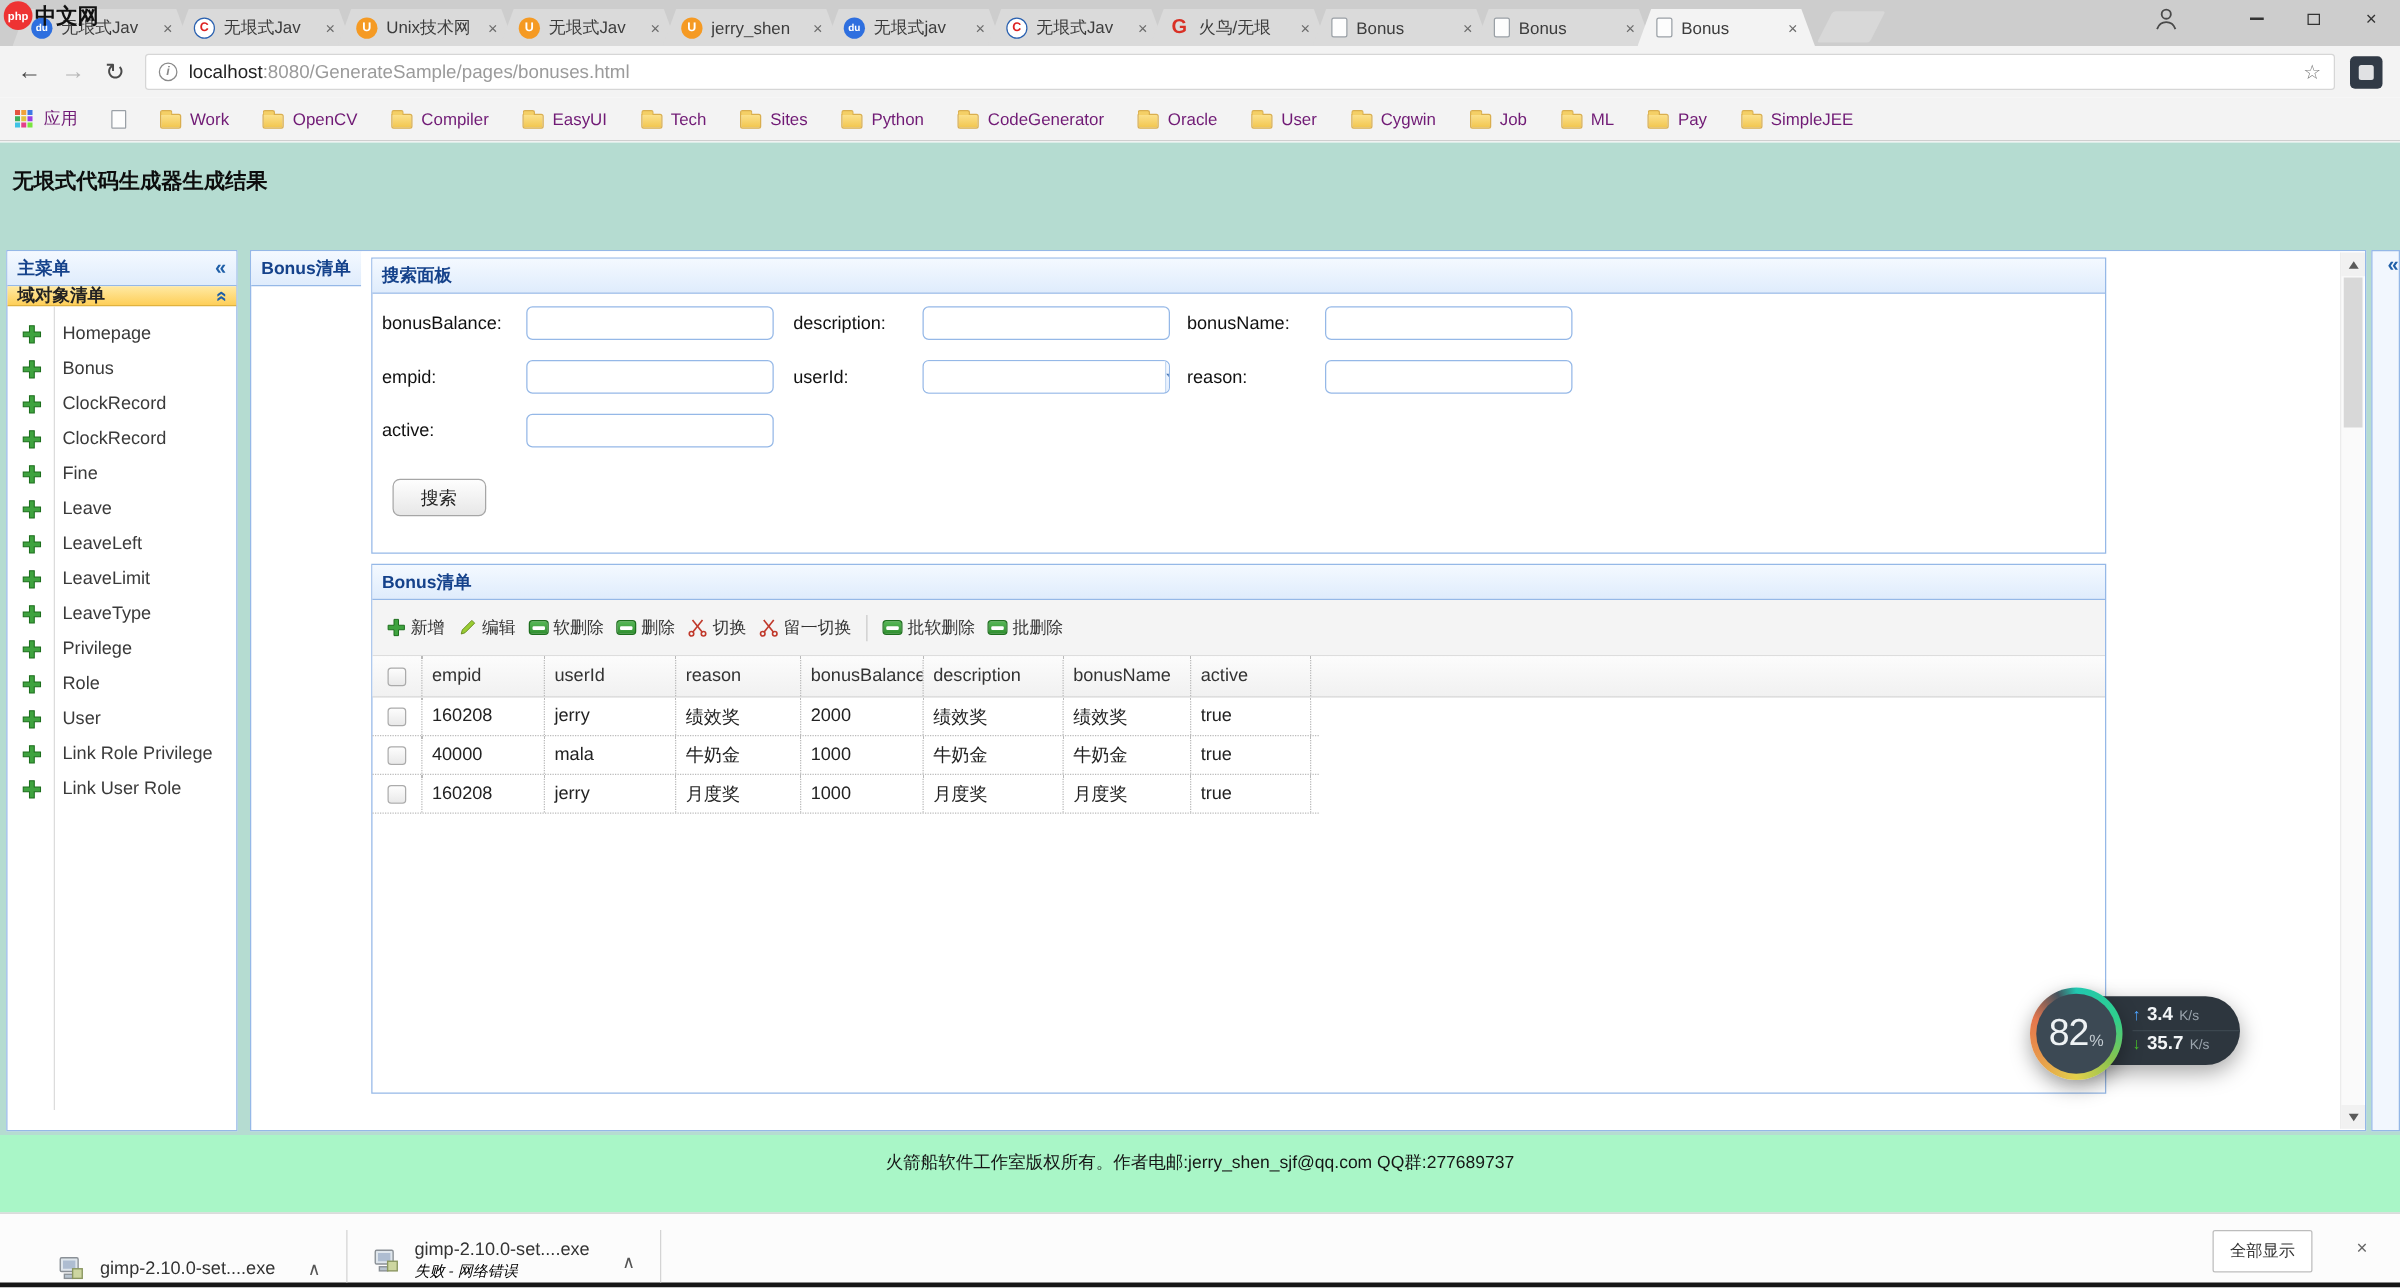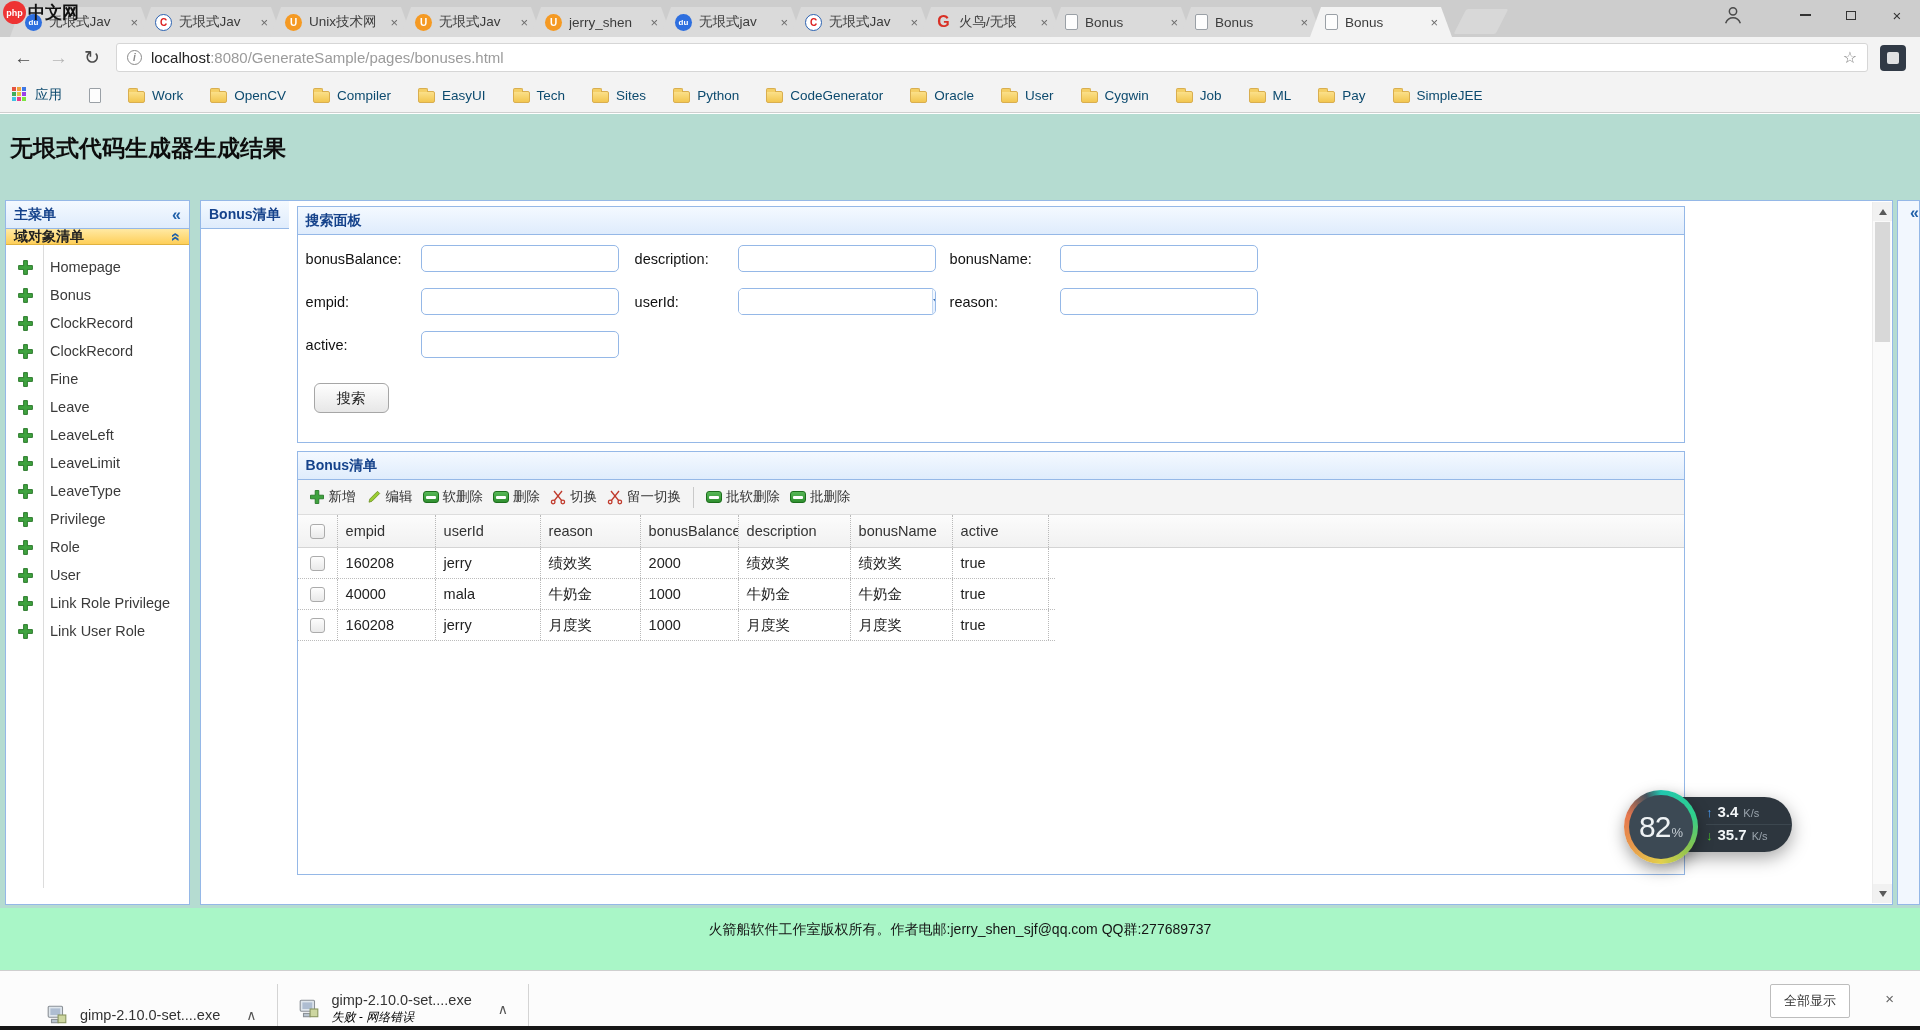--- a/index.html
+++ b/index.html
@@ -47,37 +47,37 @@
   .url .host { color:#222; }
   .url .rest { color:#9b9b9b; }
   .star { margin-left:auto; font-size:16px; color:#7d7d7d; }
   .ext-ico { width:26px; height:26px; background:#313a46; border-radius:4px; margin-left:12px;
     display:flex; align-items:center; justify-content:center; }
   .ext-ico i { width:12px; height:12px; background:
     linear-gradient(#fff,#fff) ; opacity:.85; border-radius:2px; }
 
   .bookmarks { position:absolute; top:78px; left:0; right:0; height:35px; background:#f3f3f3;
     border-bottom:1px solid #cfcfcf; display:flex; align-items:center; padding-left:12px; }
-  .bk-item { display:flex; align-items:center; margin-right:27px; font-size:13.5px; color:#0c4a6e; }
+  .bk-item { display:flex; align-items:flex-end; margin-right:27px; font-size:13.5px; color:#701a75; }
   .apps-ico { width:16px; height:16px; display:grid; grid-template-columns:repeat(3,4px);
     grid-template-rows:repeat(3,4px); gap:1px; margin-right:7px; }
   .apps-ico b:nth-child(1){background:#e5533f}.apps-ico b:nth-child(2){background:#f0a23b}
   .apps-ico b:nth-child(3){background:#3f78e5}.apps-ico b:nth-child(4){background:#3fae5a}
   .apps-ico b:nth-child(5){background:#e5c23f}.apps-ico b:nth-child(6){background:#9a3fe5}
   .apps-ico b:nth-child(7){background:#3fc2e5}.apps-ico b:nth-child(8){background:#e53f8a}
   .apps-ico b:nth-child(9){background:#7ae53f}
   .page-ico { width:12px; height:15px; background:#fdfdfd; border:1px solid #9aa0a6; border-radius:1px; }
   .folder { width:17px; height:12px; background:linear-gradient(#fbe08a,#f2c64f);
     border:1px solid #d9ae4f; border-radius:1px 2px 2px 2px; position:relative; margin-right:7px; margin-top:3px; }
   .folder::before { content:''; position:absolute; top:-4px; left:-1px; width:8px; height:3px;
     background:#f4cf66; border:1px solid #d9ae4f; border-bottom:none; border-radius:2px 2px 0 0; }
 
   
   .webpage { position:absolute; top:114px; left:0; right:0; height:856px; background:#b5dcd1; }
-  .page-title { position:absolute; top:19px; left:10px; font-size:23px; font-weight:bold; color:#0d0d0d;text-align:center; }
+  .page-title { position:absolute; top:19px; left:10px; font-size:17px; font-weight:bold; color:#0d0d0d;text-align:center; }
   .panels { position:absolute; top:86px; left:5px; right:0; height:705px; display:flex; }
 
   .epanel { border:1px solid #95B8E7; background:#fff; }
   .epanel-hd { height:28px; background:linear-gradient(#f4f9ff,#dfecfc); border-bottom:1px solid #95B8E7;
     display:flex; align-items:center; padding:0 8px; font-size:14px; font-weight:bold; color:#15428B; }
   .tool { margin-left:auto; color:#1f5fa8; font-weight:bold; font-size:16px; line-height:1; }
 
   .sidebar { width:185px; }
   .acc-hd { height:16px; background:linear-gradient(#ffe9a3,#fecf59); border-bottom:1px solid #e0b23f;
     display:flex; align-items:center; padding:0 8px; font-size:14px; font-weight:bold; color:#222; }
@@ -104,21 +104,21 @@
   .combo { display:flex; width:198px; height:27px; border:1px solid #95B8E7; border-radius:5px;
     overflow:hidden; background:#fff; }
   .combo input { flex:1; border:none; outline:none; font-size:14px; padding:0 6px; }
   .combo-arrow { width:22px; background:linear-gradient(#f6faff,#e2eeff); border-left:1px solid #c3d8f2;
     display:flex; align-items:center; justify-content:center; }
   .combo-arrow i { width:0; height:0; border-left:4.5px solid transparent; border-right:4.5px solid transparent;
     border-top:5.5px solid #3d6fb3; }
   .search-btn { margin:9px 0 0 8px; height:30px; padding:0 22px; font-size:14.5px; color:#222;
     background:linear-gradient(#fefefe,#e7e7e7); border:1px solid #a6a6a6; border-radius:6px; }
 
-  .dg-toolbar { height:35px; background:#f4f4f4; border-bottom:1px solid #dddddd;
+  .dg-toolbar { height:45px; background:#f4f4f4; border-bottom:1px solid #dddddd;
     display:flex; align-items:center; padding-left:6px; }
   .tb-btn { display:flex; align-items:center; gap:4px; font-size:13.5px; color:#333;
     padding:3px 5px; border-radius:3px; }
   .tb-sep { width:1px; height:21px; background:#c9c9c9; margin:0 7px; }
   .icon-remove { width:16px; height:12px; background:linear-gradient(#57b857,#2f8f2f);
     border:1px solid #1c6e1c; border-radius:3px; position:relative; }
   .icon-remove::after { content:''; position:absolute; left:2px; right:2px; top:3.5px; height:3px;
     background:#fff; border-radius:1px; }
 
   .dg-header { height:33px; background:linear-gradient(#fcfcfc,#f1f1f1); border-bottom:1px solid #d4d4d4;

